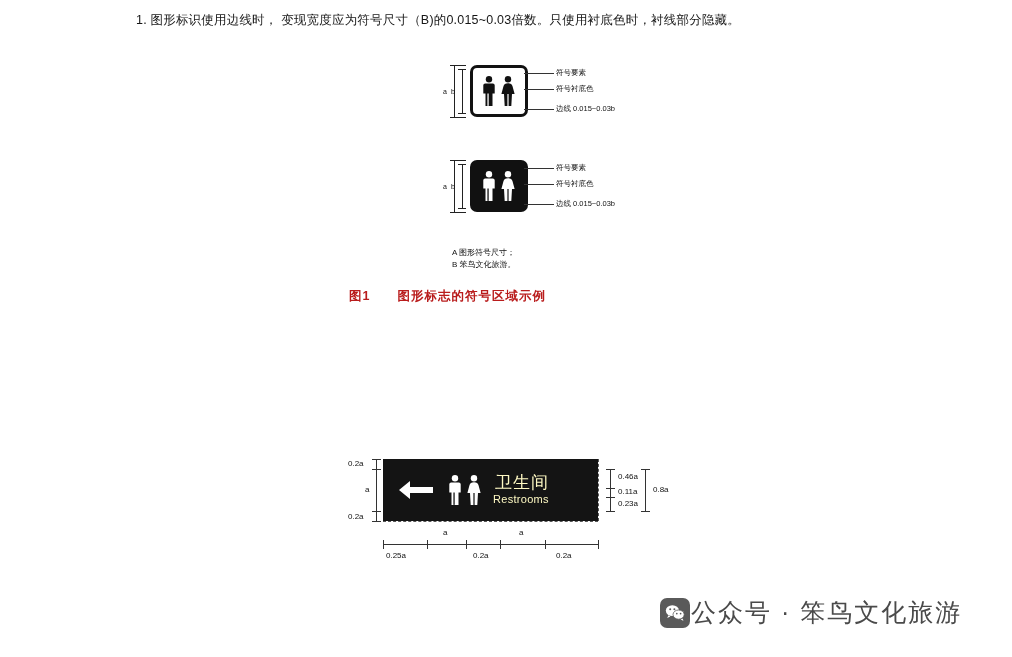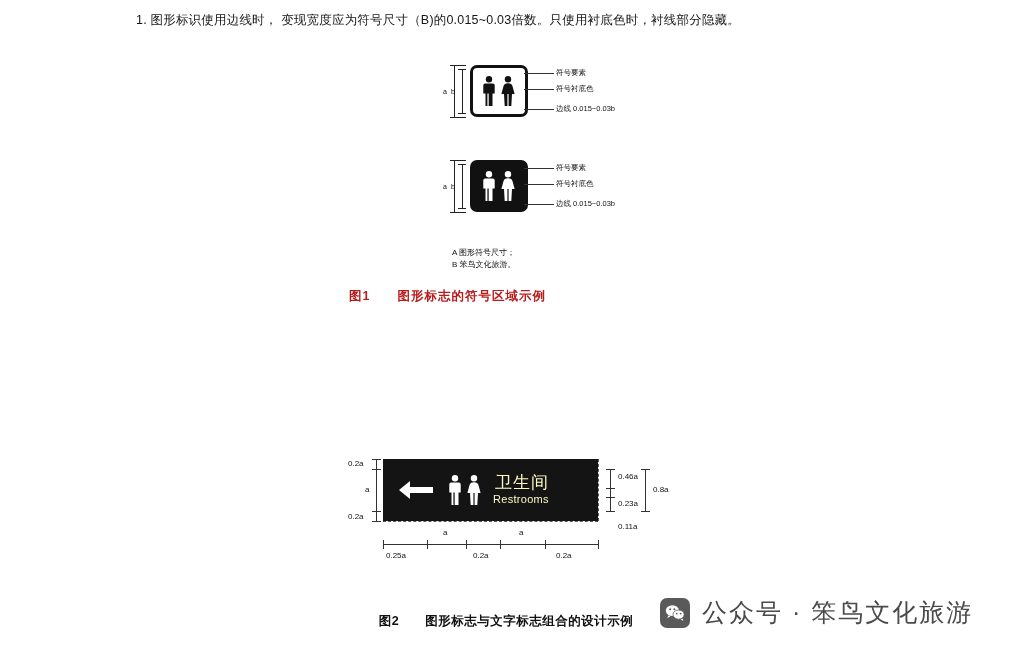--- a/index.html
+++ b/index.html
@@ -244,21 +244,21 @@
     letter-spacing: 0.5px;
   }
 
   
   .watermark {
     position: absolute;
     left: 660px;
     top: 596px;
     display: flex;
     align-items: center;
-    gap: 12px;
+    gap: 1px;
     color: #4a4a4a;
     font-size: 25px;
     letter-spacing: 2px;
   }
   .wechat-badge {
     width: 30px;
     height: 30px;
     border-radius: 7px;
     background: #5a5a5a;
     display: flex;
@@ -399,21 +399,21 @@
     <div class="dim-lbl" style="left:348px; top:20px;">0.2a</div>
     <div class="dim-lbl" style="left:365px; top:46px;">a</div>
     <div class="dim-lbl" style="left:348px; top:73px;">0.2a</div>
 
     <div class="solid-v" style="left:610px; top:29px; height:42px;"></div>
     <div class="solid-h" style="left:606px; top:29px; width:9px;"></div>
     <div class="solid-h" style="left:606px; top:48px; width:9px;"></div>
     <div class="solid-h" style="left:606px; top:57px; width:9px;"></div>
     <div class="solid-h" style="left:606px; top:71px; width:9px;"></div>
     <div class="dim-lbl" style="left:618px; top:33px;">0.46a</div>
-    <div class="dim-lbl" style="left:618px; top:48px;margin-top:35px;">0.11a</div>
+    <div class="dim-lbl" style="left:618px; top:48px;">0.11a</div>
     <div class="dim-lbl" style="left:618px; top:60px;">0.23a</div>
     <div class="solid-v" style="left:645px; top:29px; height:42px;"></div>
     <div class="solid-h" style="left:641px; top:29px; width:9px;"></div>
     <div class="solid-h" style="left:641px; top:71px; width:9px;"></div>
     <div class="dim-lbl" style="left:653px; top:46px;">0.8a</div>
 
     <div class="solid-h" style="left:383px; top:104px; width:215px;"></div>
     <div class="solid-v" style="left:383px; top:100px; height:9px;"></div>
     <div class="solid-v" style="left:427px; top:100px; height:9px;"></div>
     <div class="solid-v" style="left:466px; top:100px; height:9px;"></div>
@@ -421,21 +421,20 @@
     <div class="solid-v" style="left:545px; top:100px; height:9px;"></div>
     <div class="solid-v" style="left:598px; top:100px; height:9px;"></div>
     <div class="dim-lbl" style="left:386px; top:112px;">0.25a</div>
     <div class="dim-lbl" style="left:443px; top:89px;">a</div>
     <div class="dim-lbl" style="left:473px; top:112px;">0.2a</div>
     <div class="dim-lbl" style="left:519px; top:89px;">a</div>
     <div class="dim-lbl" style="left:556px; top:112px;">0.2a</div>
   </div>
 
   <div class="fig2caption">
-    <div>图2　　图形标志与文字标志组合的设计示例</div>
   </div>
 
   <div class="watermark">
     <span class="wechat-badge">
       <svg width="20" height="18" viewBox="0 0 20 18" aria-hidden="true">
         <ellipse cx="7.4" cy="6.6" rx="6.6" ry="5.4" fill="#ffffff"></ellipse>
         <path d="M3.4 11.2 L2.2 14 L5.4 12.4 Z" fill="#ffffff"></path>
         <circle cx="5.2" cy="5.2" r="1" fill="#5a5a5a"></circle>
         <circle cx="9.4" cy="5.2" r="1" fill="#5a5a5a"></circle>
         <ellipse cx="13.6" cy="10.6" rx="5.6" ry="4.6" fill="#ffffff" stroke="#5a5a5a" stroke-width="0.8"></ellipse>

